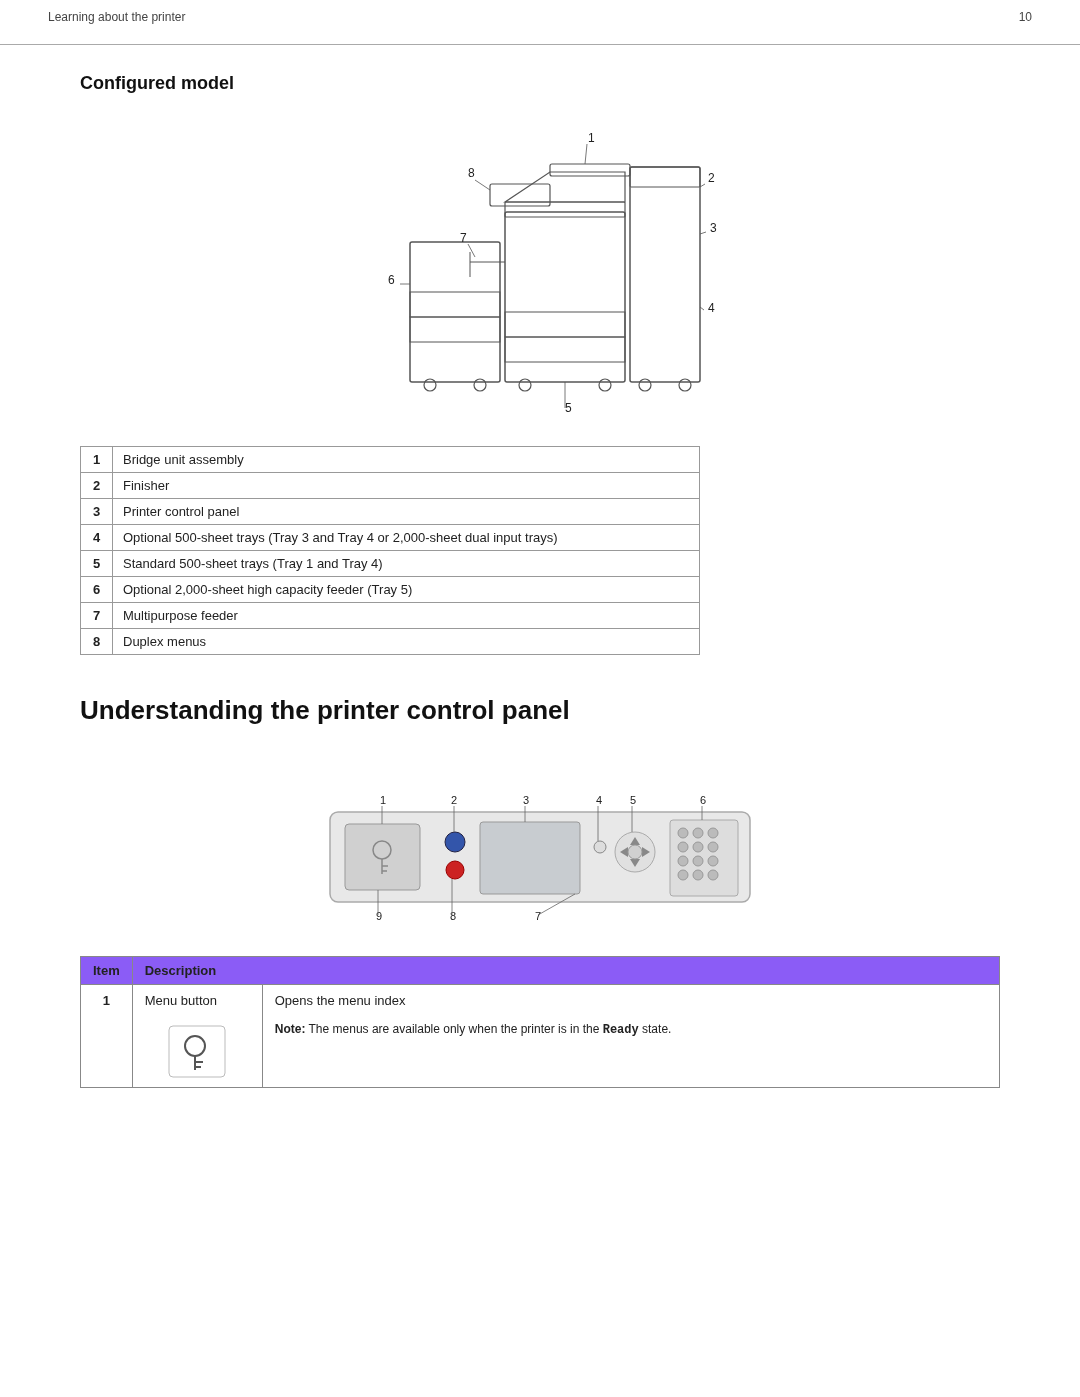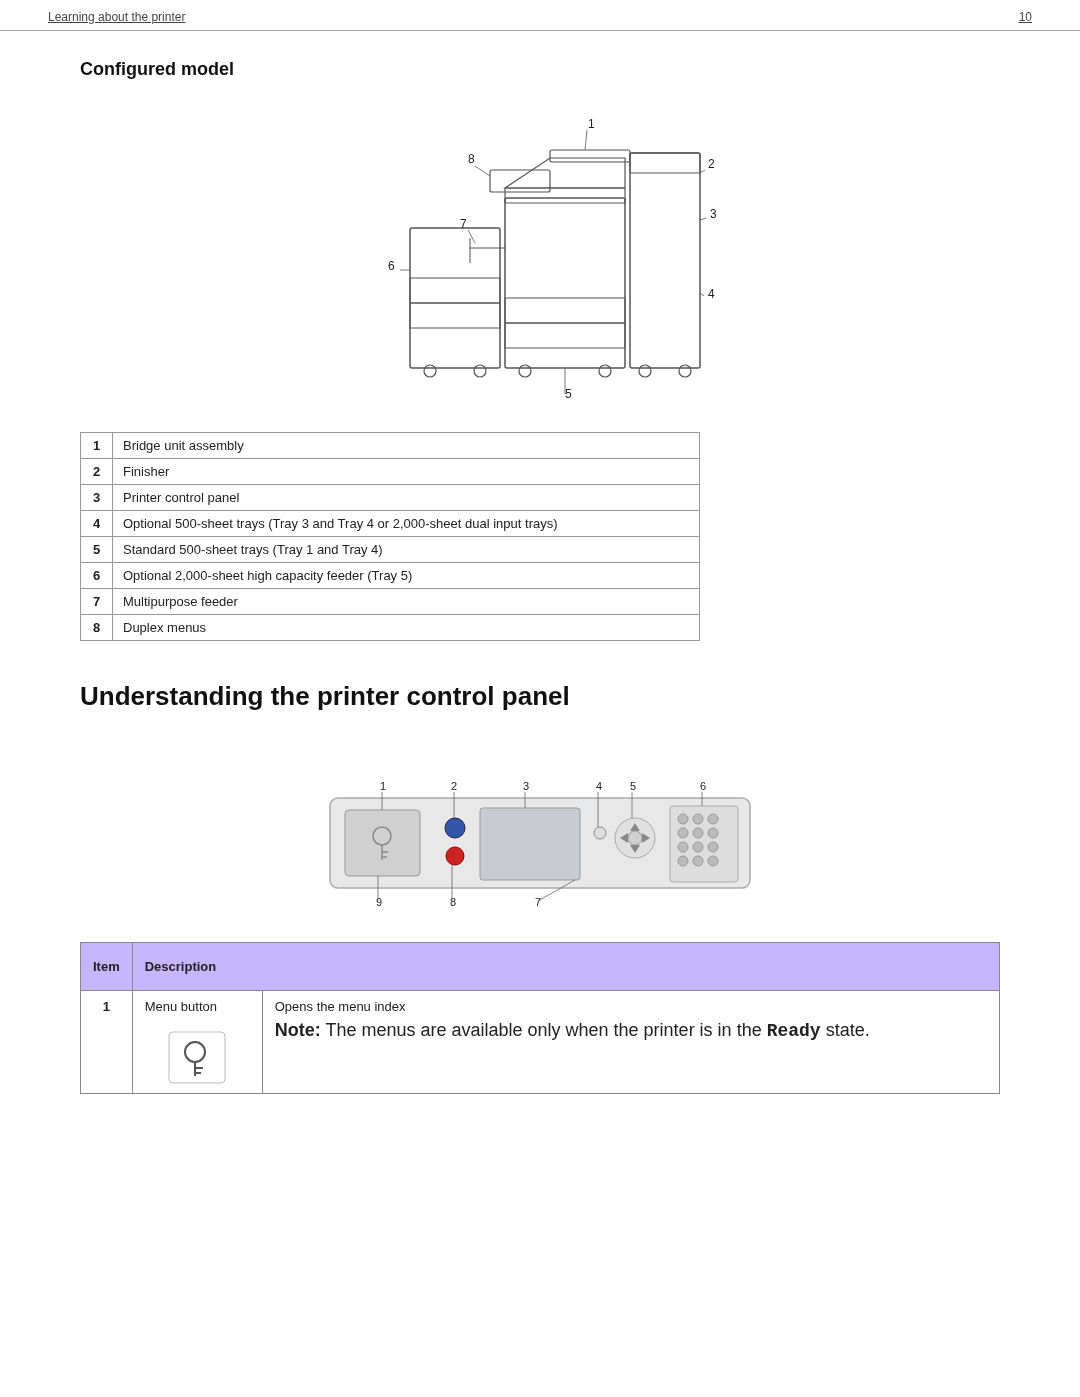--- a/index.html
+++ b/index.html
@@ -9,25 +9,24 @@
       background: #fff;
       color: #222;
       width: 1080px;
       min-height: 1397px;
       padding: 0;
     }
     .page-header {
       display: flex;
       justify-content: space-between;
       align-items: center;
-      padding: 10px 48px 6px 48px;
+      padding: 10px 48px 20px 48px;
       border-bottom: 1px solid #aaa;
       font-size: 12px;
       color: #444;
-      text-decoration: underline;
     }
     .content {
       padding: 28px 80px 40px 80px;
     }
     h2.section-title {
       font-size: 18px;
       font-weight: bold;
       margin-bottom: 18px;
       color: #111;
     }
@@ -69,45 +68,45 @@
       margin-bottom: 24px;
       position: relative;
     }
     
     .desc-table {
       width: 100%;
       border-collapse: collapse;
       margin-top: 10px;
     }
     .desc-table th {
-      background: #c4b5fd;
+      background: #8b5cf6;
       border: 1px solid #888;
-      padding: 16px 12px;
+      padding: 6px 12px;
       font-weight: bold;
       font-size: 13px;
       text-align: left;
     }
     .desc-table td {
       border: 1px solid #888;
       padding: 8px 12px;
       font-size: 13px;
       vertical-align: top;
     }
     .desc-table td:first-child {
       width: 40px;
       text-align: center;
       font-weight: bold;
     }
     .desc-table td:nth-child(2) {
       width: 130px;
       margin-left: 32px;
     }
     .desc-note {
-      margin-top: 6px;
-      font-size: 18px;
+      margin-top: 14px;
+      font-size: 12px;
     }
     .desc-note strong {
       font-weight: bold;
     }
     code, .monospace {
       font-family: 'Courier New', monospace;
       font-weight: bold;
     }
     
     .printer-svg {

